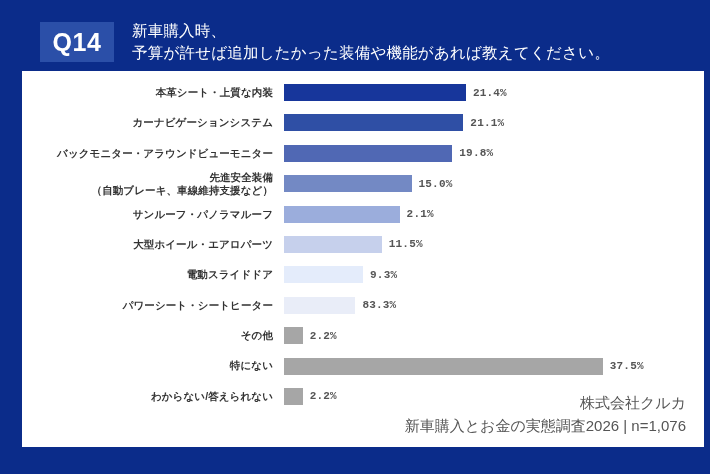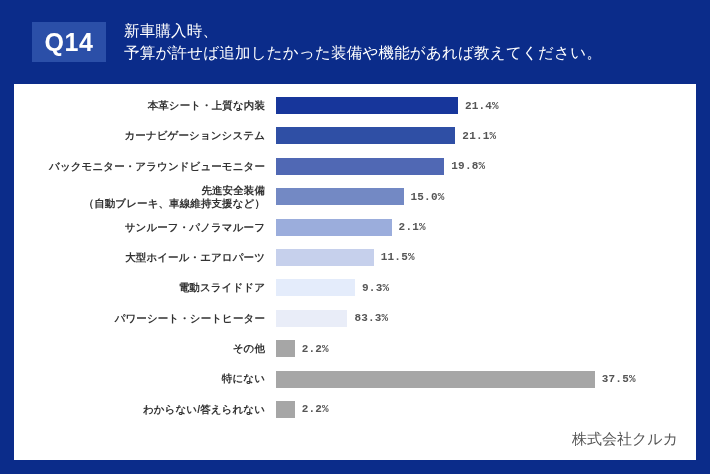--- a/index.html
+++ b/index.html
@@ -14,20 +14,21 @@
     font-family: "Liberation Sans", "DejaVu Sans", sans-serif;
     overflow: hidden;
   }
 
   .slide {
     position: relative;
     width: 566px;
     height: 474px;
     background: #0B2C8A;
     box-sizing: border-box;
+    margin-left: 8px;
   }
 
   
   .header {
     position: absolute;
     left: 0;
     top: 0;
     width: 710px;
     height: 84px;
     display: flex;
@@ -60,21 +61,21 @@
   }
   .header-title .line {
     display: block;
     white-space: nowrap;
   }
 
   
   .card {
     position: absolute;
     left: 14px;
-    top: 84px;
+    top: 71px;
     width: 682px;
     height: 376px;
     background: #FFFFFF;
     box-sizing: border-box;
   }
 
   
   .chart {
     position: absolute;
     left: 0;
@@ -227,16 +228,17 @@
           <div class="row-label"><span>わからない/答えられない</span></div>
           <div class="bar-area">
             <div class="bar" style="width: 18.7px; background: rgb(166, 166, 166);"></div>
             <div class="bar-value">2.2%</div>
           </div>
         </div>
       </div>
 
     <div class="footer">
       <div>株式会社クルカ</div>
+      <div>新車購入とお金の実態調査2026 | n=1,076</div>
     </div>
   </div>
 
 </div>
 
 </body></html>

